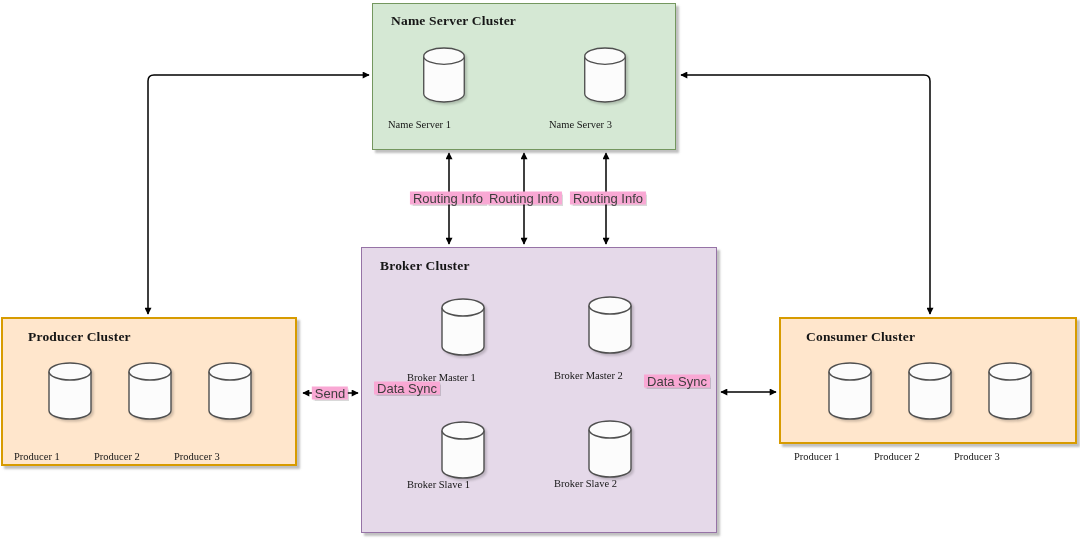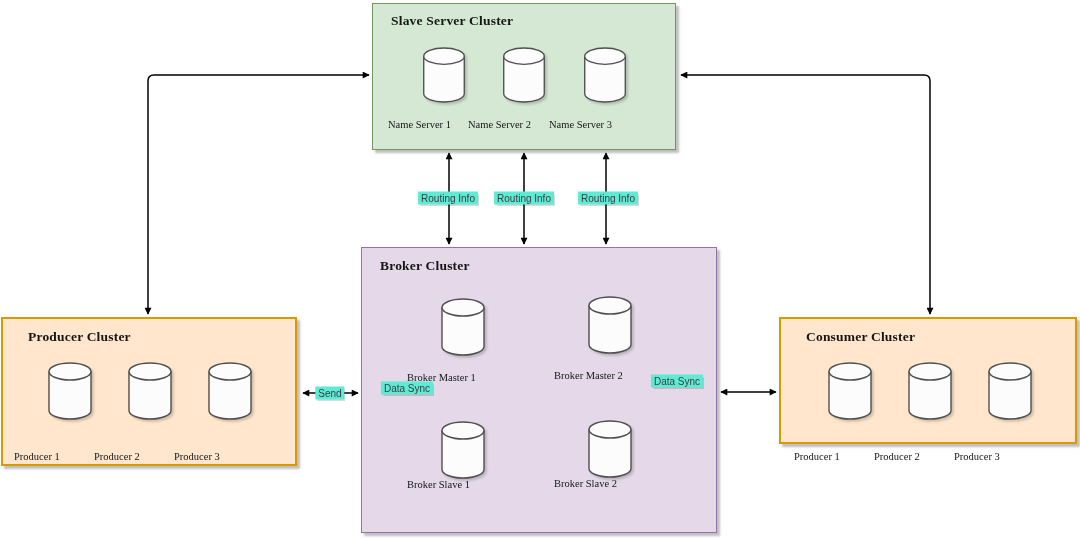--- a/index.html
+++ b/index.html
@@ -21,22 +21,22 @@
   }
   .node{position:absolute;width:46px;text-align:left;}
   .node svg{display:block;margin:0 auto;filter:drop-shadow(2px 2px 1px rgba(0,0,0,0.18));}
   .node-label{
     width:112px;margin-left:-33px;font-size:10.5px;color:#161616;white-space:nowrap;
     font-family:"Liberation Serif", serif;
   }
   .mt16{margin-top:16px;} .mt14{} .mt17{margin-top:31px;}
   .chip{
     position:absolute;transform:translate(-50%,-50%);
-    background:#5eead4;color:#3d3d3d;font-family:"Liberation Sans", sans-serif;
-    font-size:10px;line-height:11px;padding:1px 3px;white-space:nowrap;
+    background:#f9a8d4;color:#3d3d3d;font-family:"Liberation Sans", sans-serif;
+    font-size:13px;line-height:11px;padding:1px 3px;white-space:nowrap;
     box-shadow:1px 1px 1px rgba(0,0,0,0.15);
   }
   .watermark{position:absolute;right:6px;bottom:8px;text-align:right;}
   .wm-marks{display:flex;justify-content:flex-end;margin:0 42px 1px 0;height:13px;}
   .wm-marks span{display:inline-block;height:13px;background:rgba(238,238,238,0.82);}
   .wm-text{
     font-family:"Liberation Sans", sans-serif;font-size:16px;font-weight:bold;
     color:#e9e9e9;letter-spacing:1px;
     text-shadow:0 0 2px rgba(70,70,70,0.9),1px 1px 2px rgba(70,70,70,0.9),-1px -1px 2px rgba(120,120,120,0.6);
   }
@@ -70,46 +70,40 @@
 
       <path d="M721,392 L776,392" marker-start="url(#arrow)" marker-end="url(#arrow)"></path>
 
       <path d="M439,328 L413,328 Q407,328 407,334 L407,454 Q407,460 413,460 L438,460" marker-start="url(#arrow)" marker-end="url(#arrow)"></path>
 
       <path d="M639,327 L669,327 Q675,327 675,333 L675,447 Q675,453 669,453 L641,453" marker-start="url(#arrow)" marker-end="url(#arrow)"></path>
     </g>
   </svg>
 
   <div class="cluster cluster-ns" style="left:372px;top:3px;width:304px;height:147px;">
-    <div class="cluster-title" style="left:18px;top:9px;">Slave Server Cluster</div>
+    <div class="cluster-title" style="left:18px;top:9px;">Name Server Cluster</div>
   </div>
 
   <div class="cluster cluster-broker" style="left:361px;top:247px;width:356px;height:286px;">
     <div class="cluster-title" style="left:18px;top:10px;">Broker Cluster</div>
   </div>
 
   <div class="cluster cluster-orange" style="left:1px;top:317px;width:296px;height:149px;text-align:center;">
     <div class="cluster-title" style="left:25px;top:10px;">Producer Cluster</div>
   </div>
 
   <div class="cluster cluster-orange" style="left:779px;top:317px;width:298px;height:127px;">
     <div class="cluster-title" style="left:25px;top:10px;">Consumer Cluster</div>
   </div>
 
   <div class="node" style="left:421px;top:47px;">
     <svg width="46" height="56">
         <use href="#cyl" xlink:href="#cyl"></use>
       </svg>
     <div class="node-label mt16">Name Server 1</div>
-  </div>
-  <div class="node" style="left:501px;top:47px;">
-    <svg width="46" height="56">
-        <use href="#cyl" xlink:href="#cyl"></use>
-      </svg>
-    <div class="node-label mt16">Name Server 2</div>
   </div>
   <div class="node" style="left:582px;top:47px;">
     <svg width="46" height="56">
         <use href="#cyl" xlink:href="#cyl"></use>
       </svg>
     <div class="node-label mt16">Name Server 3</div>
   </div>
 
   <div class="node" style="left:440px;top:298px;">
     <svg width="46" height="58">

